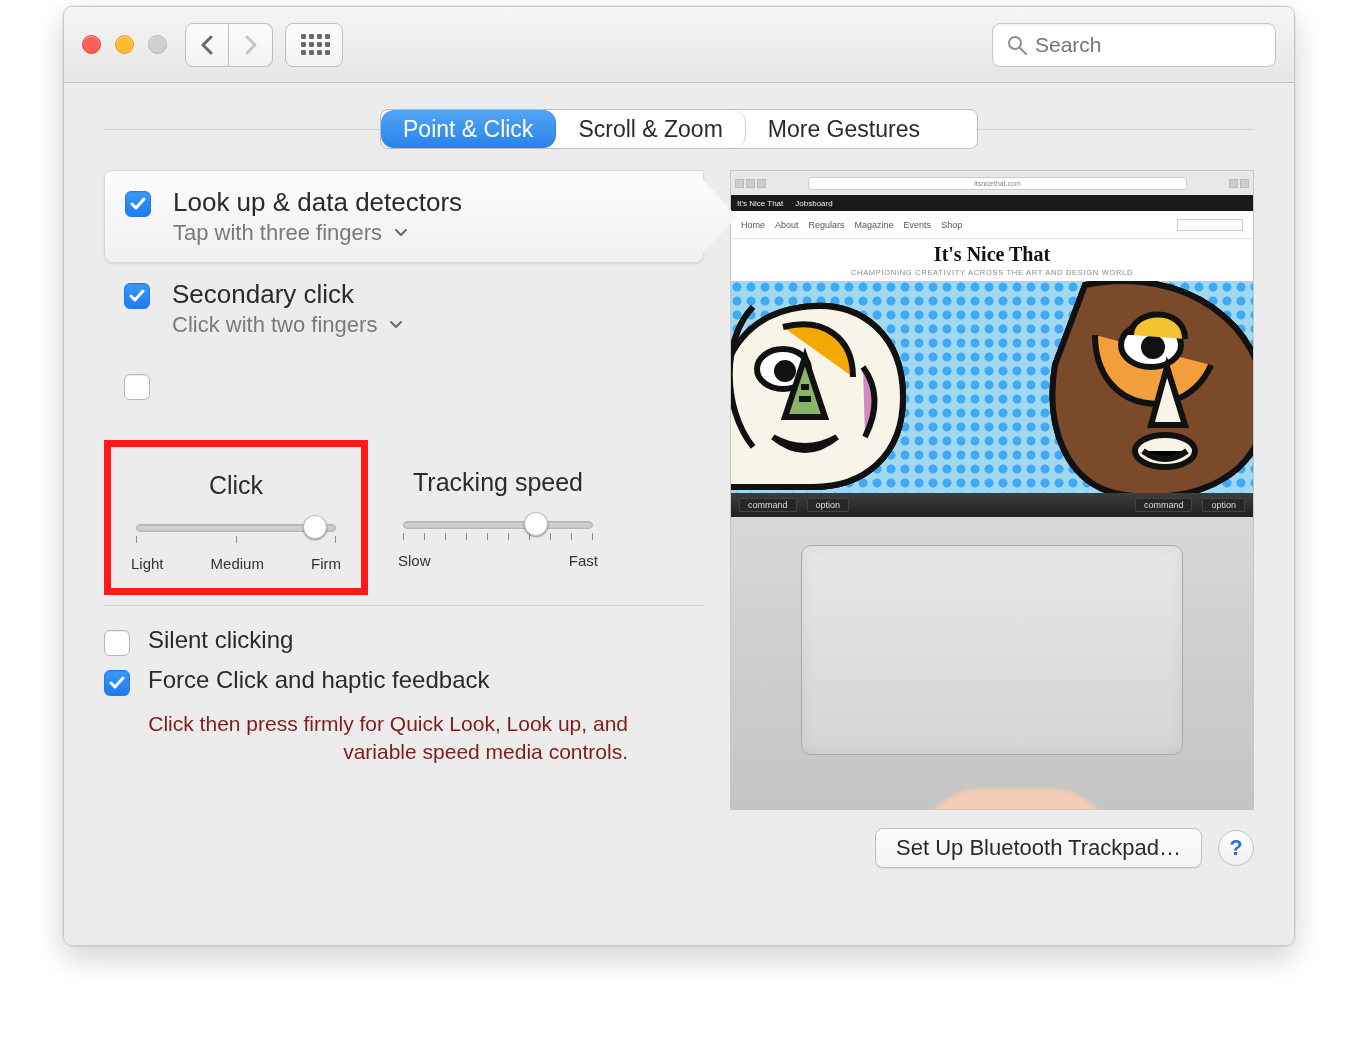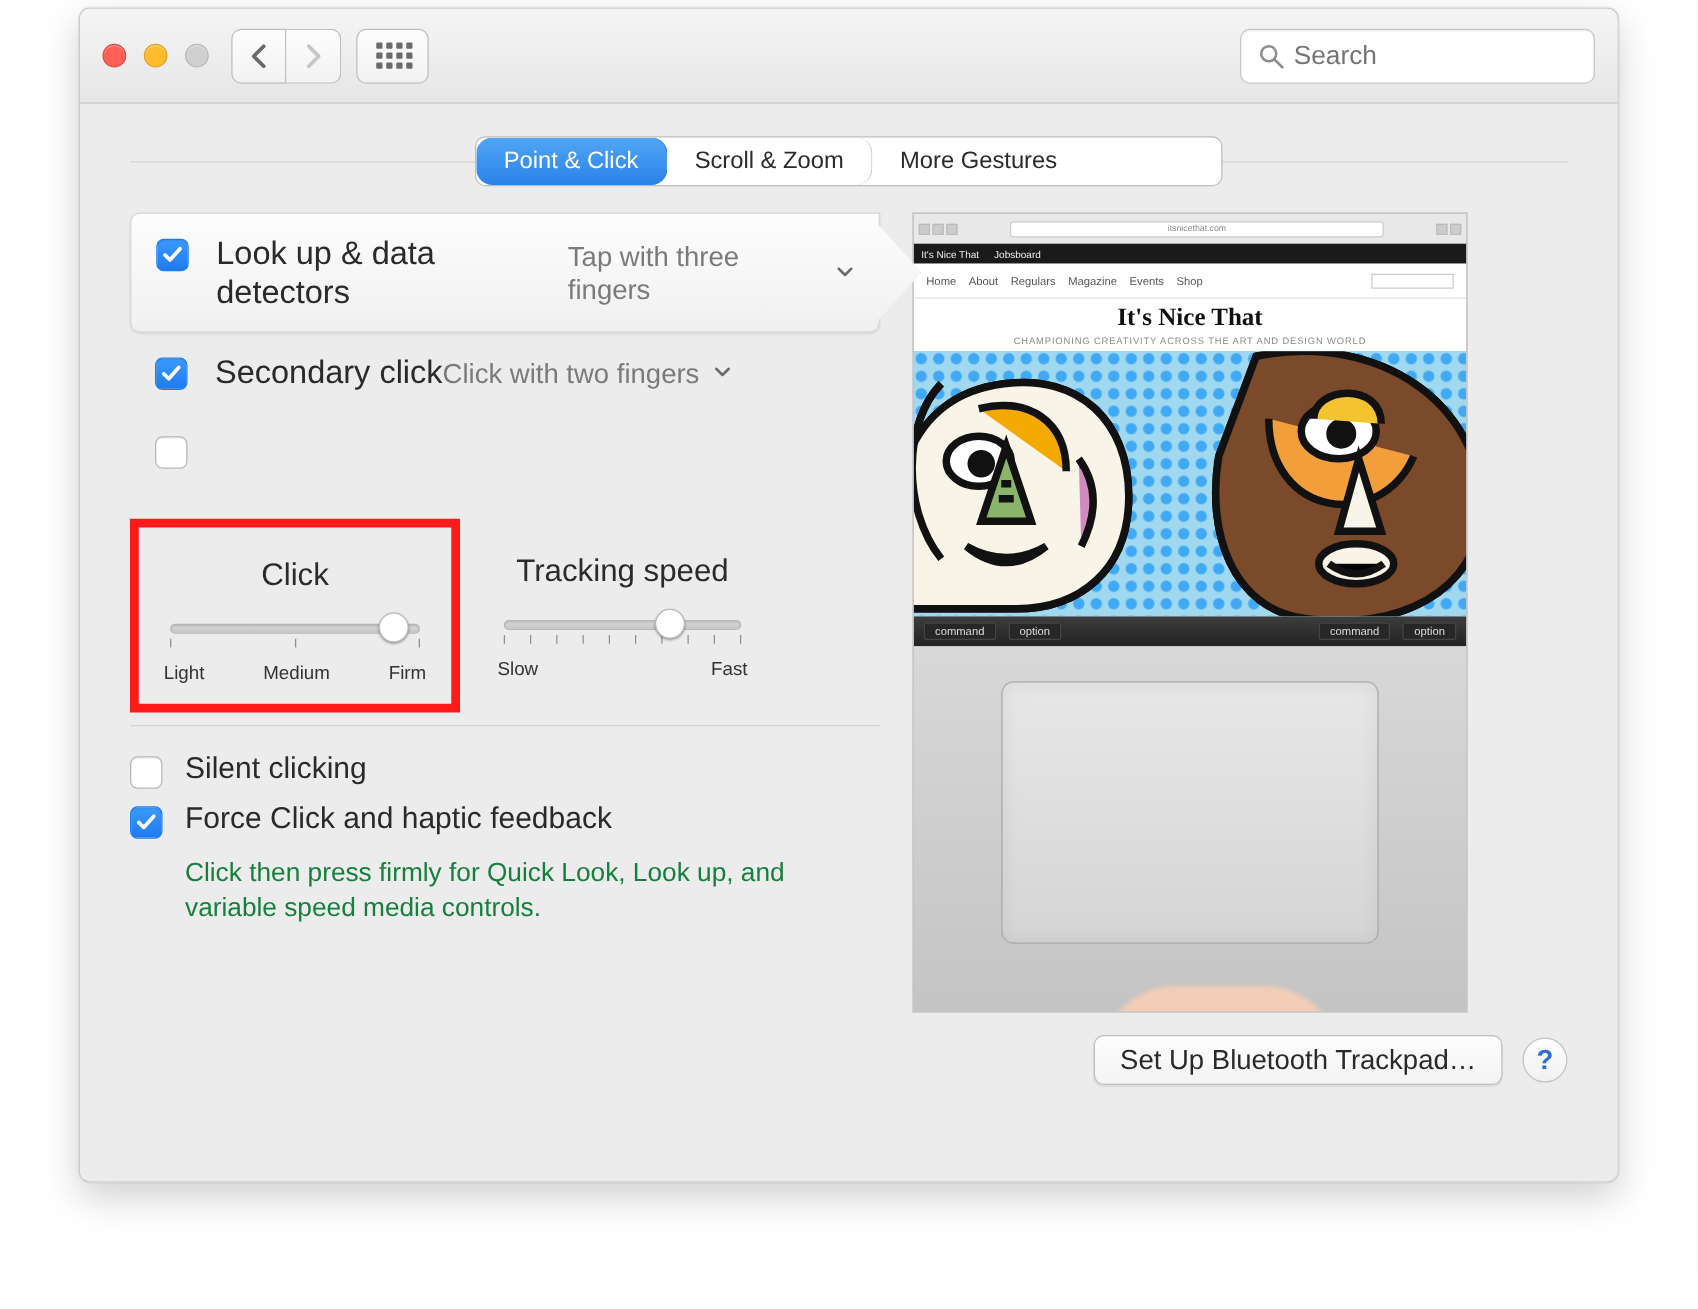--- a/index.html
+++ b/index.html
@@ -67,21 +67,21 @@
 
   
   .tabs {
     margin: 26px auto 0; width:598px; height:40px;
     display:flex; border:1px solid #bdbdbd; border-radius:8px; overflow:hidden;
     background:#fff; box-shadow:inset 0 1px 0 rgba(255,255,255,.6);
     position:relative; z-index:5;
   }
   .tab {
     display:flex;align-items:center;justify-content:center;
-    font-size:19px; color:#2b2b2b; padding:0 22px; white-space:nowrap;
+    font-size:23px; color:#2b2b2b; padding:0 22px; white-space:nowrap;
     border-right:1px solid #cfcfcf;
     border-radius:13px;
   }
   .tab:last-child{border-right:none;}
   .tab.active{
     background:linear-gradient(#51a6f3,#2a82ea);
     color:#fff; border-right-color:#2a82ea;
   }
 
   
@@ -113,21 +113,21 @@
     clip-path: polygon(0 0, 100% 50%, 0 100%);
   }
   .chk {
     width:26px; height:26px; flex:none; margin-top:4px;
     background:#fff; border:1px solid #b7b7b7; border-radius:6px;
     box-shadow:inset 0 1px 1px rgba(0,0,0,.08);
     display:flex;align-items:center;justify-content:center;
   }
   .chk.on { background:linear-gradient(#3b99fc,#1d7bf0); border-color:#1d7bf0; }
   .chk.on svg { stroke:#fff; }
-  .opt .labels{ display:flex; flex-direction:row; }
+  .opt .labels{ display:flex; flex-direction:column; }
   .opt .t1{ font-size:26px; color:#2a2a2a; }
   .opt .t2{ font-size:22px; color:#7a7a7a; display:flex; align-items:center; gap:12px; margin-top:2px;}
   .chev { font-size:16px; color:#6a6a6a; }
 
   
   .sliders {
     display:flex; gap:30px; margin-top:24px;
     align-items:flex-start;
   }
   .highlight-box {
@@ -150,25 +150,25 @@
     box-shadow:0 1px 2px rgba(0,0,0,.4);
     transform:translateX(-50%);
   }
   .slabels { display:flex; justify-content:space-between; font-size:15px; color:#333; margin-top:12px;}
   #click-track{width:200px;} #speed-track{width:190px;}
 
   
   .bottom-opts { margin-top:10px; border-top:1px solid #d3d3d3; padding-top:20px; display:flex; flex-direction:column; gap:10px;}
   .brow { display:flex; align-items:flex-start; gap:18px; }
   .brow .blabel { font-size:24px; color:#2a2a2a; }
-  .bdesc { font-size:21px; color:#15803d; margin-left:44px; max-width:480px; line-height:1.35; margin-top:4px;}
+  .bdesc { font-size:21px; color:#7f1d1d; margin-left:44px; max-width:480px; line-height:1.35; margin-top:4px;text-align:right;}
 
   
   .preview {
-    width:444px; height:640px;
+    width:524px; height:640px;
     background:#bfbfbf; border:1px solid #c7c7c7;
     display:flex; flex-direction:column;
     overflow:hidden;
   }
   
   .bchrome { height:24px; background:#e8e8e8; display:flex;align-items:center; padding:0 4px; gap:2px;}
   .bchrome .sq{width:9px;height:9px;background:#ccc;border:1px solid #bbb;}
   .bchrome .url{flex:1;height:13px;margin:0 40px;background:#fff;border:1px solid #ccc;border-radius:3px; font-size:7px; display:flex;align-items:center;justify-content:center;color:#888;}
   .btabs{height:16px;background:#1a1a1a;display:flex;align-items:center;color:#eee;font-size:8px;padding:0 6px;gap:12px;}
   .bnav{height:28px;background:#fff;border-bottom:1px solid #e3e3e3;display:flex;align-items:center;padding:0 10px;font-size:9px;color:#555;gap:10px;}

